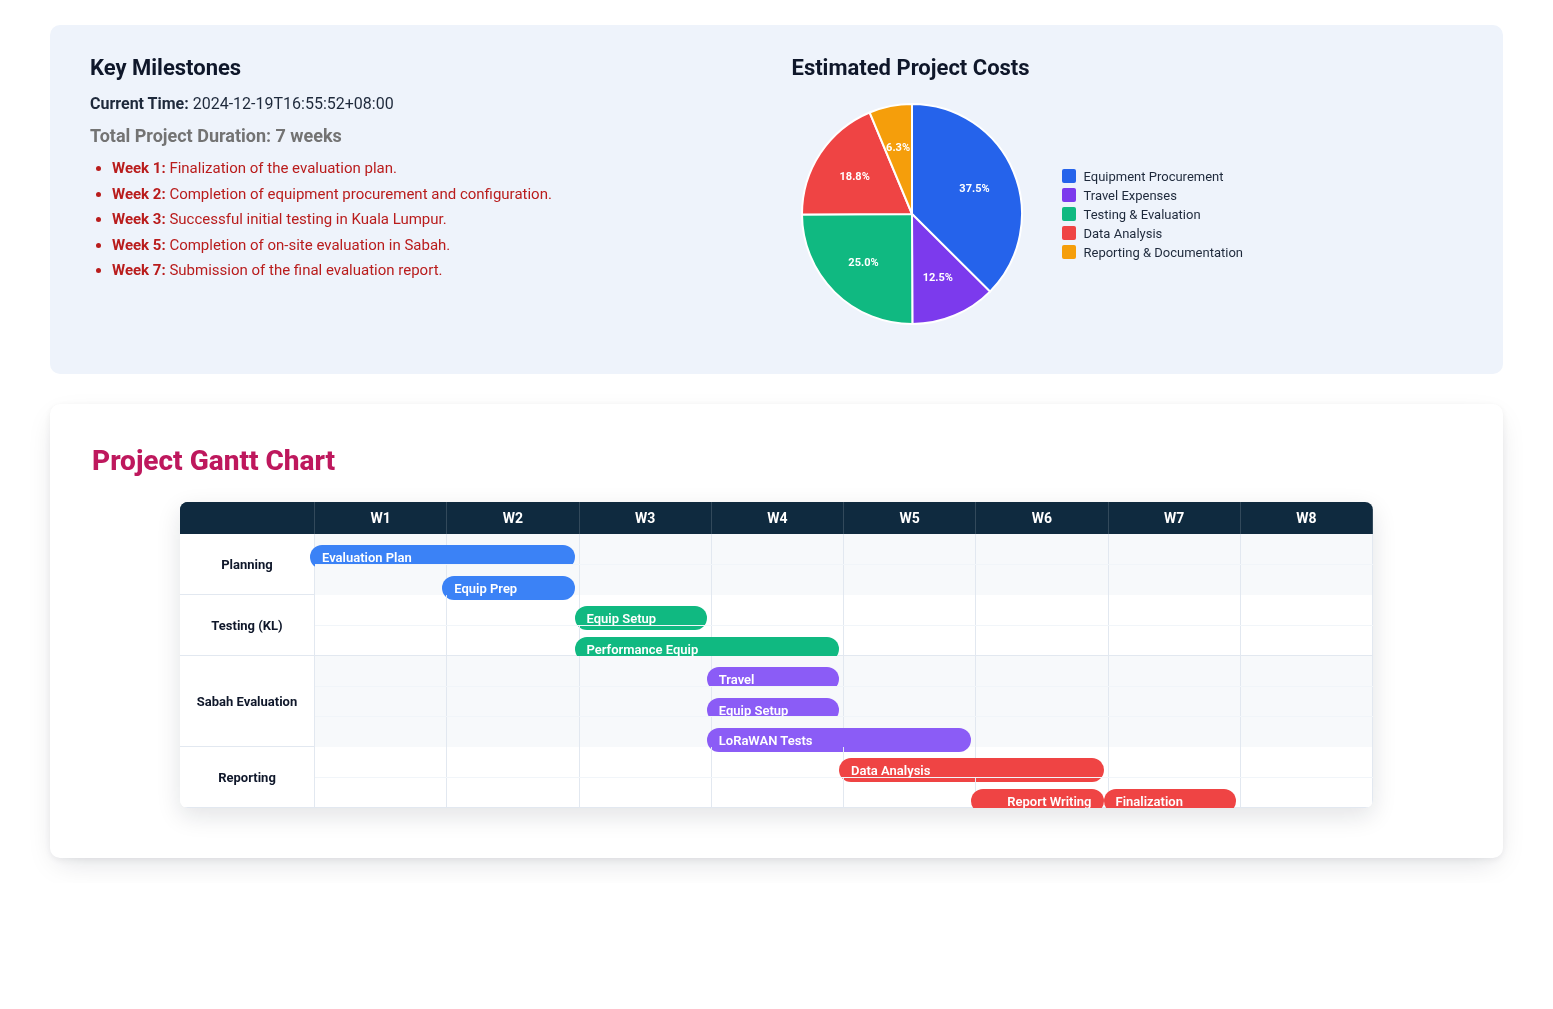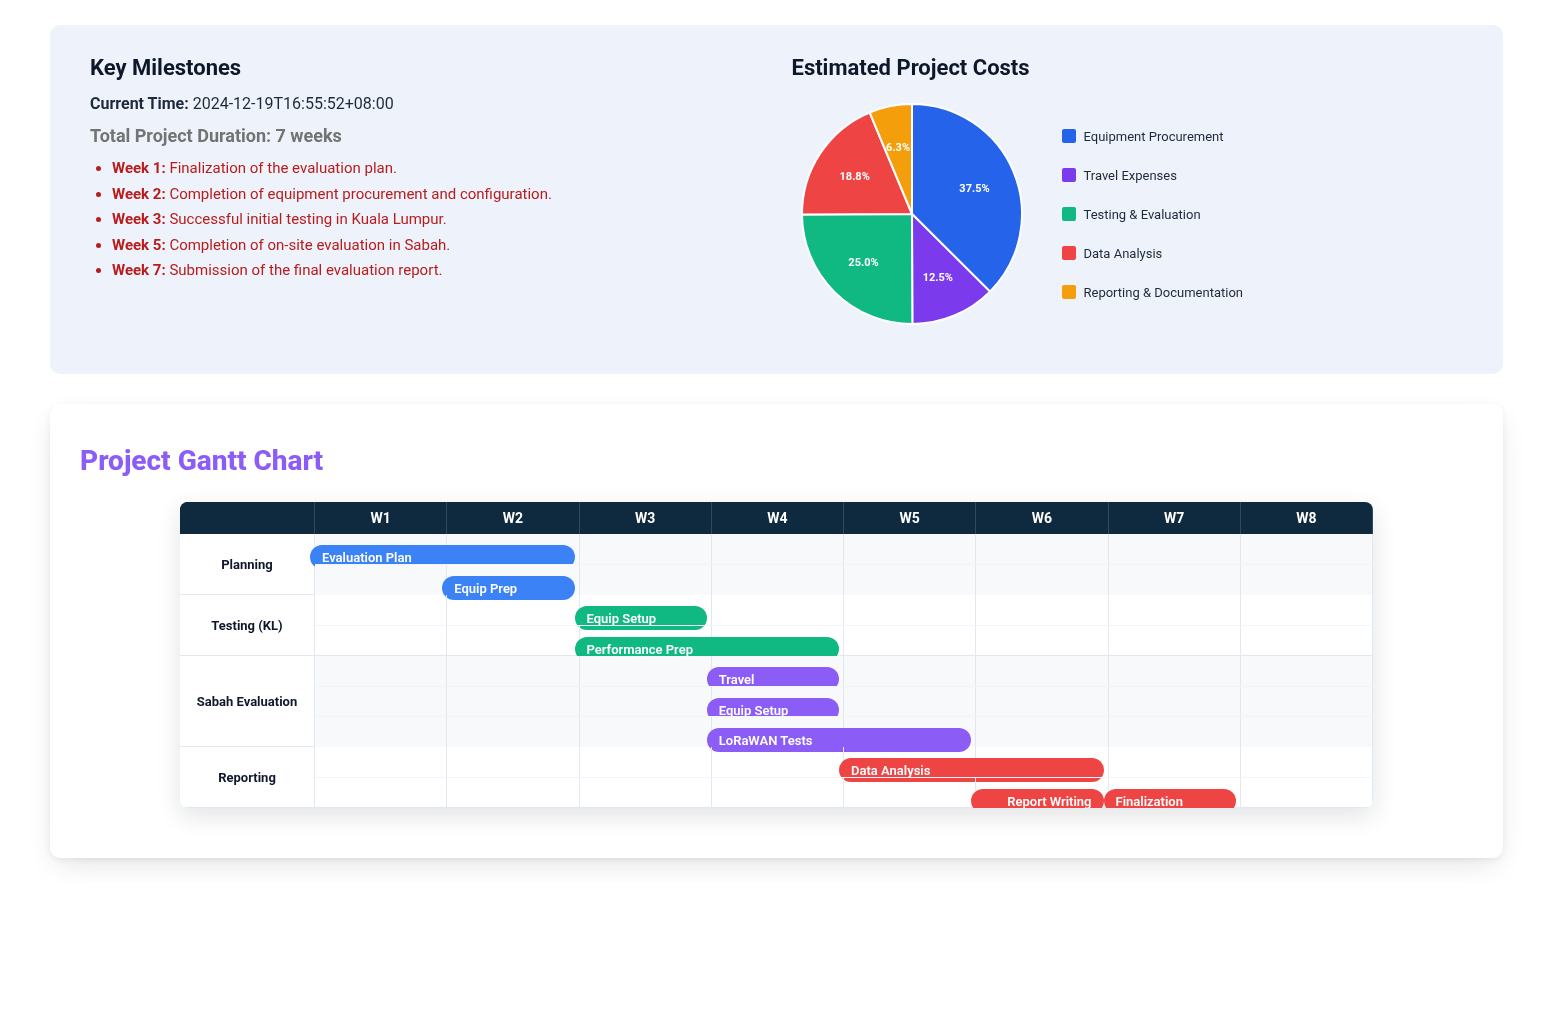--- a/index.html
+++ b/index.html
@@ -23,32 +23,32 @@
   .meta-line { font-size: 16px; margin-bottom: 12px; color:#1e293b; }
   .meta-line strong { font-weight: 700; }
   .duration { font-size: 18px; font-weight:700; margin: 8px 0 10px 0; color:#737373;}
   ul.milestones { list-style: disc; padding-left: 22px; }
   ul.milestones li { font-size: 15px; line-height: 1.7; color:#b91c1c; }
   ul.milestones li strong { font-weight:700; }
 
   .costs-wrap { display:flex; align-items:center; gap:30px; }
   .pie-holder { position:relative; width:240px; height:240px; }
   .pie-label { position:absolute; font-size:11px; font-weight:700; color:#fff; text-align:center; transform:translate(-50%,-50%); }
-  .legend { display:flex; flex-direction:column; gap:24px; font-size:13px; color:#1e293b; }
+  .legend { display:flex; flex-direction:column; gap:4px; font-size:13px; color:#1e293b; }
   .legend-item { display:flex; align-items:center; gap:8px; }
   .swatch { width:14px; height:14px; border-radius:2px; display:inline-block; }
 
   .gantt-card {
     margin-top: 30px;
     background:#fff;
     border-radius: 10px;
     padding: 40px 30px 50px 30px;
     box-shadow: 0 10px 30px -8px rgba(15,23,42,0.15), 0 2px 6px rgba(15,23,42,0.06);
   }
-  .gantt-title { font-size:28px; font-weight:800; color:#8b5cf6; margin:0 0 25px 0; }
+  .gantt-title { font-size:28px; font-weight:800; color:#be185d; margin:0 0 25px 12px; }
   .gantt { margin: 0 100px; border-radius:8px; overflow:hidden; box-shadow: 0 8px 24px rgba(15,23,42,0.12); }
   .gantt-header { display:flex; background:#0f2a3f; color:#fff; font-weight:700; font-size:14px; }
   .gantt-label-cell { width:135px; flex:0 0 135px; font-weight:700; font-size:13px; text-align:center; padding:8px 6px; border-right:1px solid #e2e8f0; display:flex; align-items:center; justify-content:center; background:#fff; }
   .gantt-header .gantt-label-cell { background:#0f2a3f; border-right:1px solid rgba(255,255,255,0.15);}
   .gantt-cols { flex:1; display:flex; position:relative; }
   .gcol { flex:1; border-right:1px solid #e2e8f0; min-height:30px; }
   .gantt-header .gcol { border-right:1px solid rgba(255,255,255,0.15); text-align:center; padding:8px 0; }
   .phase-block { display:flex; border-bottom:1px solid #e2e8f0; }
   .phase-rows { flex:1; }
   .task-row { display:flex; height:30px; position:relative; border-top:1px solid #f1f5f9;}
@@ -195,21 +195,21 @@
             <div class="gantt-cols" style="width: 100%;">
               <div class="gcol"></div>
               <div class="gcol"></div>
               <div class="gcol"></div>
               <div class="gcol"></div>
               <div class="gcol"></div>
               <div class="gcol"></div>
               <div class="gcol"></div>
               <div class="gcol"></div>
             </div>
-            <div class="task-bar" style="background: rgb(16, 185, 129); left: calc(25% - 5px); width: calc(25%);">Performance Prep</div>
+            <div class="task-bar" style="background: rgb(16, 185, 129); left: calc(25% - 5px); width: calc(25%);">Performance Equip</div>
           </div>
         </div>
       </div>
       <div class="phase-block">
         <div class="gantt-label-cell">Sabah Evaluation</div>
         <div class="phase-rows">
           <div class="task-row shade">
             <div class="gantt-cols" style="width: 100%;">
               <div class="gcol"></div>
               <div class="gcol"></div>

